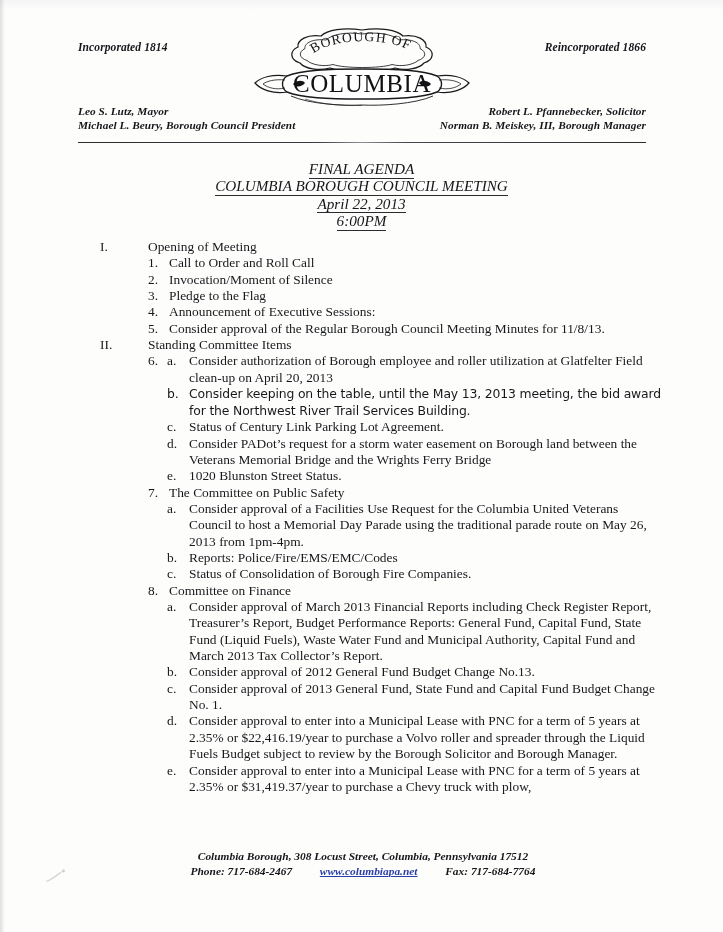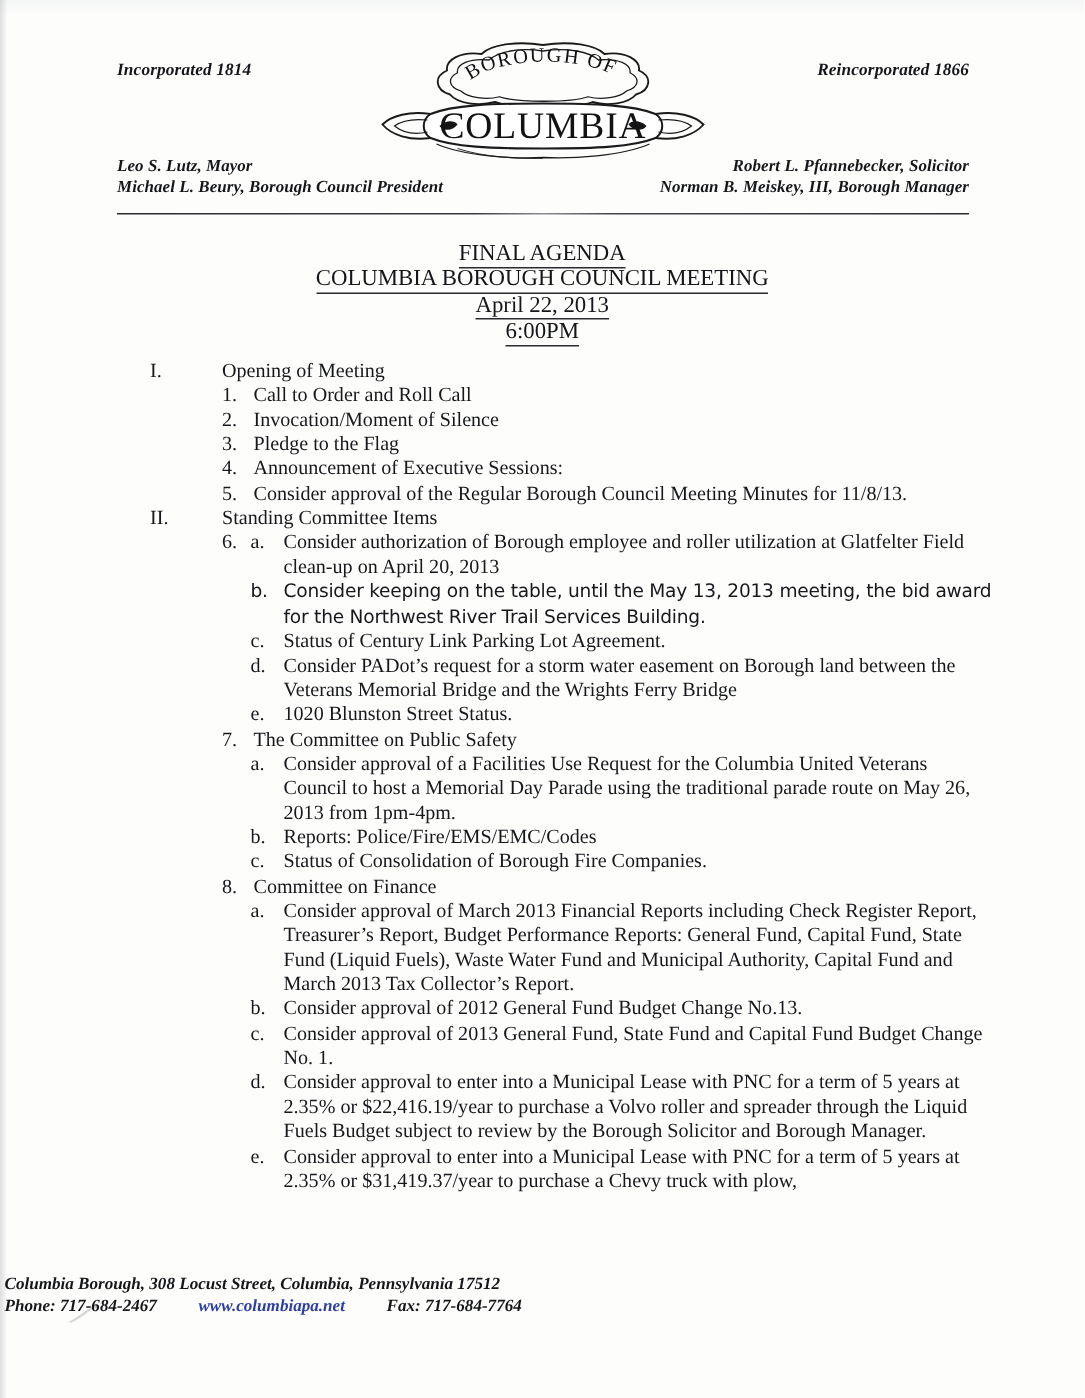--- a/index.html
+++ b/index.html
@@ -105,20 +105,21 @@
   .title-line {
     display: block;
     font-size: 15.2px;
     line-height: 17.4px;
     color: #15161a;
     white-space: nowrap;
   }
   .title-line > span {
     border-bottom: 1px solid #2a2b2f;
     padding-bottom: 0.5px;
+    font-style: italic;
   }
 
   
   .agenda {
     position: absolute;
     left: 0;
     top: 239px;
     width: 723px;
   }
   .row {
@@ -157,31 +158,33 @@
     font-size: 12.4px;
     line-height: 16.6px;
     letter-spacing: -0.15px;
   }
 
   
   .footer {
     position: absolute;
     left: 3px; right: 0;
     top: 849px;
+    text-align: center;
     font-style: italic;
     font-weight: 700;
     font-size: 11.4px;
     line-height: 14.6px;
     color: #15161a;
   }
   .footer-line2 { white-space: nowrap; }
   .footer-line2 .gap-a { display: inline-block; width: 22px; }
   .footer-line2 .gap-b { display: inline-block; width: 22px; }
   .site-link {
     color: #2b3ea8;
+    text-decoration: underline;
     font-style: italic;
     font-weight: 700;
   }
 </style>
 </head>
 <body>
 
 <div class="page">
 
   <svg class="scan-speck" viewBox="0 0 26 16">

